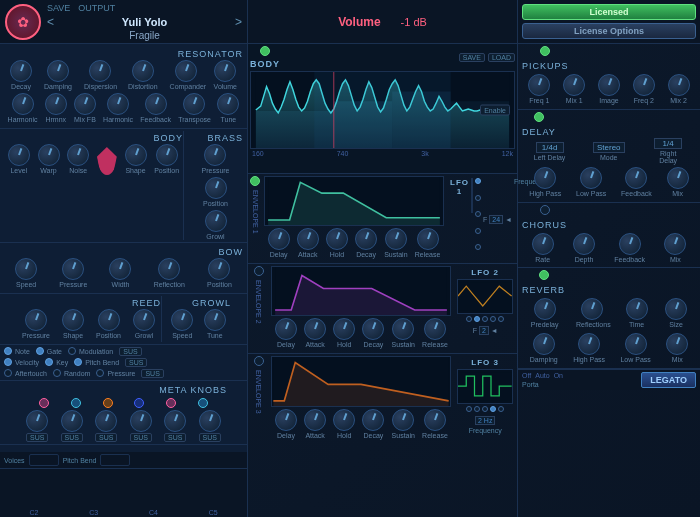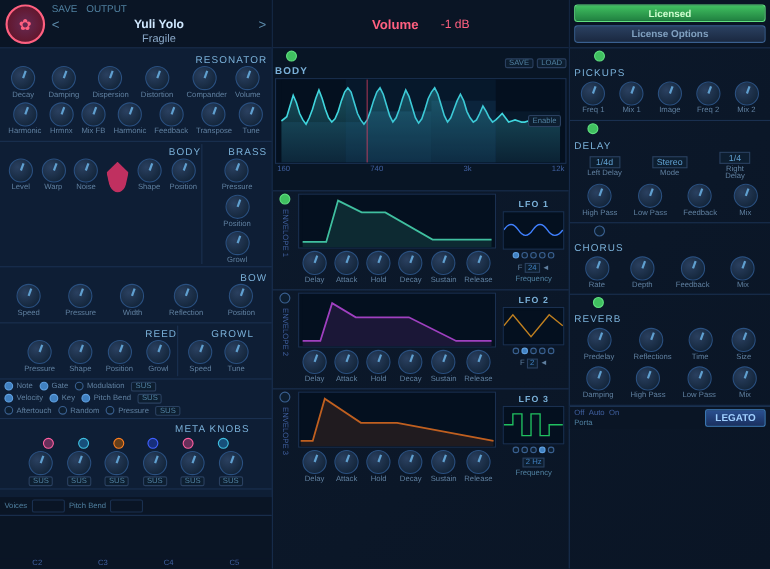--- a/index.html
+++ b/index.html
@@ -1056,21 +1056,21 @@
             <div class="knob knob-sm"></div>
             <div class="knob-label">Sustain</div>
           </div>
           <div class="knob-item">
             <div class="knob knob-sm"></div>
             <div class="knob-label">Release</div>
           </div>
         </div>
       </div>
 
-      <div style="width:68px;display:flex;flex-direction:column;gap:2px;padding:2px;justify-content:center;">
+      <div style="width:68px;display:flex;flex-direction:row;gap:2px;padding:2px;">
         <div class="lfo-label">LFO 1</div>
         <div class="lfo-display">
           <svg width="100%" height="100%" viewBox="0 0 65 35">
             <rect width="65" height="35" fill="#04101f"></rect>
             <path d="M0,17 Q8,5 16,17 Q24,29 32,17 Q40,5 48,17 Q56,29 65,17" fill="none" stroke="#4080ff" stroke-width="1.5"></path>
           </svg>
         </div>
         <div style="display:flex;gap:2px;flex-wrap:wrap;justify-content:center;">
           <div class="mod-dot active" style="width:6px;height:6px;"></div>
           <div class="mod-dot" style="width:6px;height:6px;"></div>

